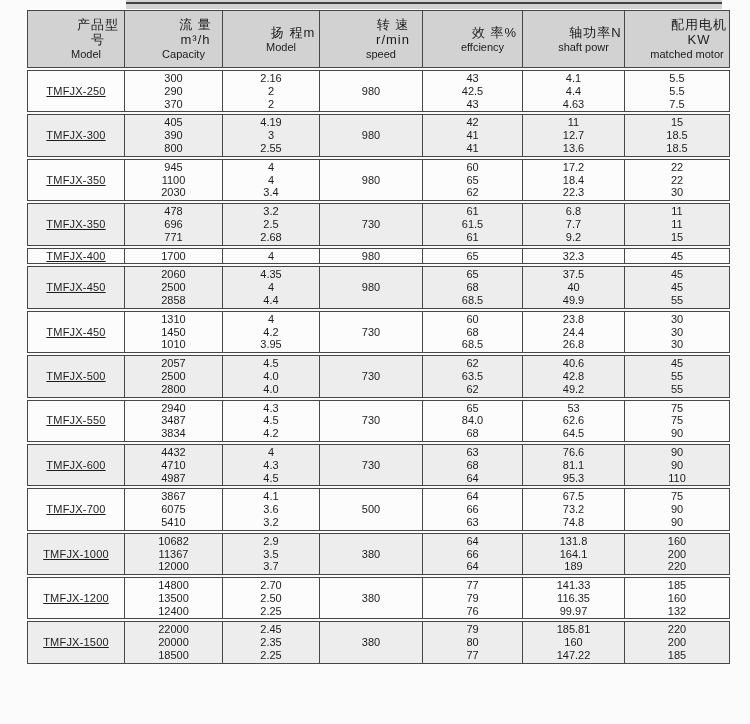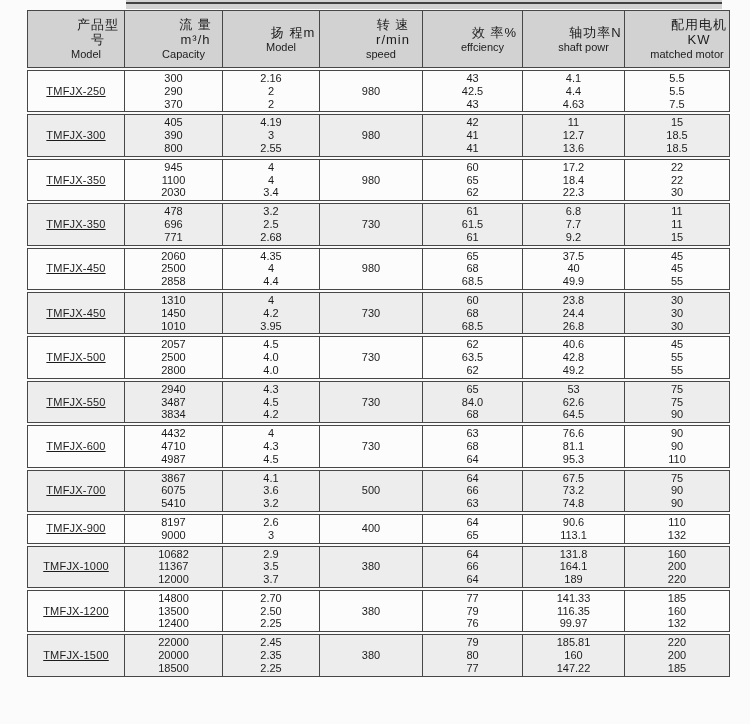--- a/index.html
+++ b/index.html
@@ -226,20 +226,39 @@
           <div class="val-line">7.7</div>
           <div class="val-line">9.2</div>
         </td>
         <td>
           <div class="val-line">11</div>
           <div class="val-line">11</div>
           <div class="val-line">15</div>
         </td>
       </tr>
       <tr>
+        <td class="model">TMFJX-400</td>
+        <td>
+          <div class="val-line">1700</div>
+        </td>
+        <td>
+          <div class="val-line">4</div>
+        </td>
+        <td>980</td>
+        <td>
+          <div class="val-line">65</div>
+        </td>
+        <td>
+          <div class="val-line">32.3</div>
+        </td>
+        <td>
+          <div class="val-line">45</div>
+        </td>
+      </tr>
+      <tr>
         <td class="model">TMFJX-450</td>
         <td>
           <div class="val-line">2060</div>
           <div class="val-line">2500</div>
           <div class="val-line">2858</div>
         </td>
         <td>
           <div class="val-line">4.35</div>
           <div class="val-line">4</div>
           <div class="val-line">4.4</div>
@@ -397,44 +416,20 @@
         </td>
         <td>
           <div class="val-line">67.5</div>
           <div class="val-line">73.2</div>
           <div class="val-line">74.8</div>
         </td>
         <td>
           <div class="val-line">75</div>
           <div class="val-line">90</div>
           <div class="val-line">90</div>
-        </td>
-      </tr>
-      <tr>
-        <td class="model">TMFJX-900</td>
-        <td>
-          <div class="val-line">8197</div>
-          <div class="val-line">9000</div>
-        </td>
-        <td>
-          <div class="val-line">2.6</div>
-          <div class="val-line">3</div>
-        </td>
-        <td>400</td>
-        <td>
-          <div class="val-line">64</div>
-          <div class="val-line">65</div>
-        </td>
-        <td>
-          <div class="val-line">90.6</div>
-          <div class="val-line">113.1</div>
-        </td>
-        <td>
-          <div class="val-line">110</div>
-          <div class="val-line">132</div>
         </td>
       </tr>
       <tr>
         <td class="model">TMFJX-1000</td>
         <td>
           <div class="val-line">10682</div>
           <div class="val-line">11367</div>
           <div class="val-line">12000</div>
         </td>
         <td>

